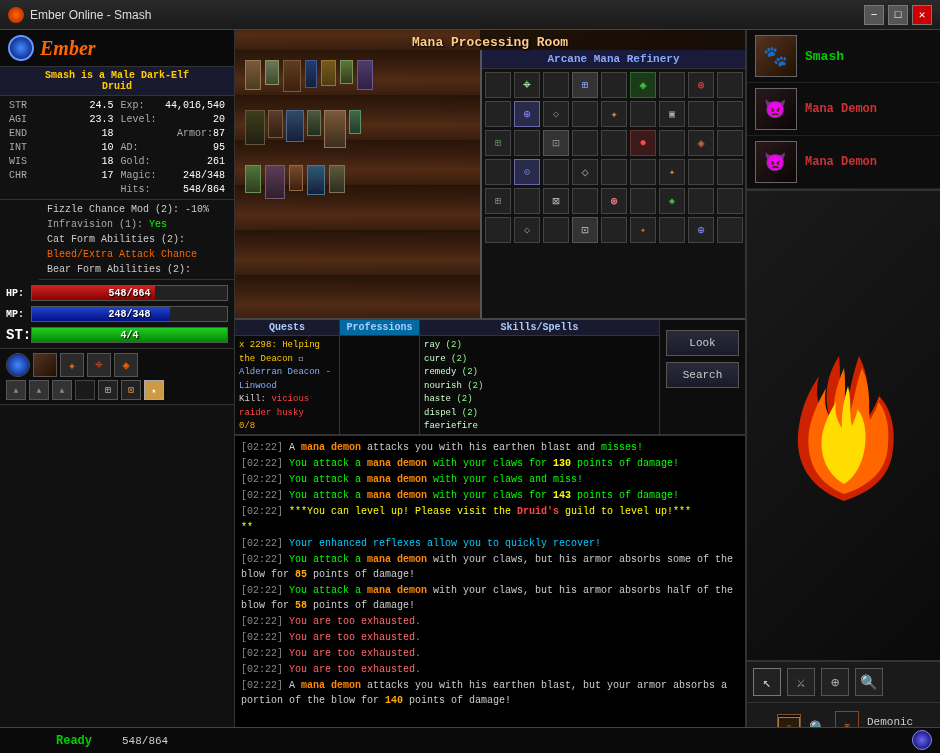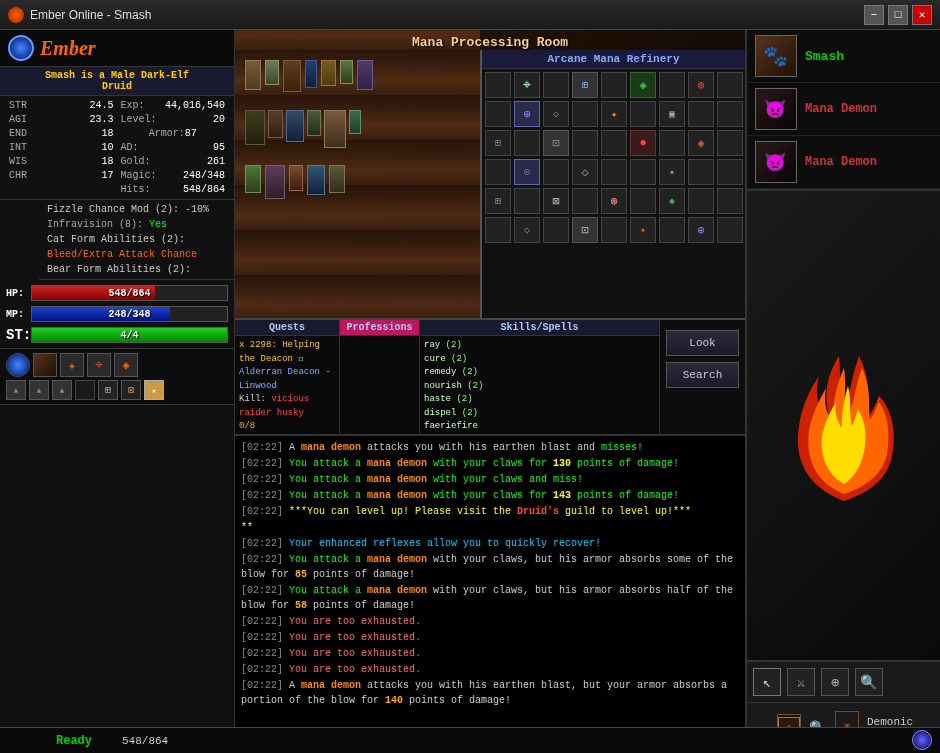--- a/index.html
+++ b/index.html
@@ -136,21 +136,21 @@
           <span style="color:#fff;">23.3</span>
         </div>
         <div style="display:flex;justify-content:space-between;padding:1px 3px;">
           <span style="color:#aaa;">Level:</span>
           <span style="color:#fff;">20</span>
         </div>
         <div style="display:flex;justify-content:space-between;padding:1px 3px;">
           <span style="color:#aaa;">END</span>
           <span style="color:#fff;">18</span>
         </div>
-        <div style="display:flex;justify-content:center;padding:1px 3px;font-family:Liberation Mono, monospace;">
+        <div style="display:flex;justify-content:flex-end;padding:1px 3px;font-family:Liberation Mono, monospace;">
           <span style="color:#aaa;">Armor:</span>
           <span style="color:#fff;">87</span>
         </div>
         <div style="display:flex;justify-content:space-between;padding:1px 3px;">
           <span style="color:#aaa;">INT</span>
           <span style="color:#fff;">10</span>
         </div>
         <div style="display:flex;justify-content:space-between;padding:1px 3px;">
           <span style="color:#aaa;">AD:</span>
           <span style="color:#fff;">95</span>
@@ -175,21 +175,21 @@
         <div style="display:flex;justify-content:space-between;padding:1px 3px;">
           <span style="color:#aaa;">Hits:</span>
           <span style="color:#fff;">548/864</span>
         </div>
       </div>
     </div>
 
     <div style="padding:2px 8px;border-bottom:1px solid #333;font-size:10px;margin-left:39px;">
       <div style="color:#ccc;line-height:1.5;">Fizzle Chance Mod (2): -10%</div>
       <div style="color:#ccc;line-height:1.5;">
-        <span style="color:#aaa;">Infravision (8): </span><span style="color:#00ff00;">Yes</span>
+        <span style="color:#aaa;">Infravision (1): </span><span style="color:#00ff00;">Yes</span>
       </div>
       <div style="color:#ccc;line-height:1.5;">Cat Form Abilities (2):</div>
       <div style="color:#ff6600;line-height:1.5;">Bleed/Extra Attack Chance</div>
       <div style="color:#ccc;line-height:1.5;">Bear Form Abilities (2):</div>
     </div>
 
     <div style="padding:4px 6px;border-bottom:1px solid #333;">
 
       <div style="display:flex;align-items:center;margin-bottom:3px;height:18px;">
         <span style="color:#fff;font-size:10px;font-weight:bold;width:25px;">HP:</span>
@@ -353,21 +353,21 @@
         <div style="background:#1a1a2e;color:#aaccff;font-size:10px;font-weight:bold;text-align:center;padding:2px;border-bottom:1px solid #333;">Quests</div>
         <div style="padding:3px 4px;font-size:9px;line-height:1.5;overflow:hidden;">
           <div style="color:#ffcc00;"><span>x 2298:</span> <span>Helping the Deacon</span> <span style="color:#fff;font-size:8px;">☐</span></div>
           <div style="color:#88aaff;">Alderran Deacon - Linwood</div>
           <div><span style="color:#ccc;">Kill:</span> <span style="color:#ff4444;">vicious raider husky</span></div>
           <div style="color:#ffaa00;">0/8</div>
         </div>
       </div>
 
       <div style="width:80px;border-right:1px solid #333;overflow:hidden;display:flex;flex-direction:column;">
-        <div style="background:#be185d;color:#aaccff;font-size:10px;font-weight:bold;text-align:center;padding:2px;border-bottom:1px solid #333;">Professions</div>
+        <div style="background:#0369a1;color:#aaccff;font-size:10px;font-weight:bold;text-align:center;padding:2px;border-bottom:1px solid #333;">Professions</div>
         <div style="padding:3px 4px;font-size:9px;color:#ccc;"></div>
       </div>
 
       <div style="flex:1;border-right:1px solid #333;overflow:hidden;display:flex;flex-direction:column;">
         <div style="background:#1a1a2e;color:#aaccff;font-size:10px;font-weight:bold;text-align:center;padding:2px;border-bottom:1px solid #333;">Skills/Spells</div>
         <div style="padding:3px 4px;font-size:9px;color:#ccffcc;line-height:1.5;">
           <div>ray <span style="color:#88ff88;">(2)</span></div>
           <div>cure <span style="color:#88ff88;">(2)</span></div>
           <div>remedy <span style="color:#88ff88;">(2)</span></div>
           <div>nourish <span style="color:#88ff88;">(2)</span></div>

